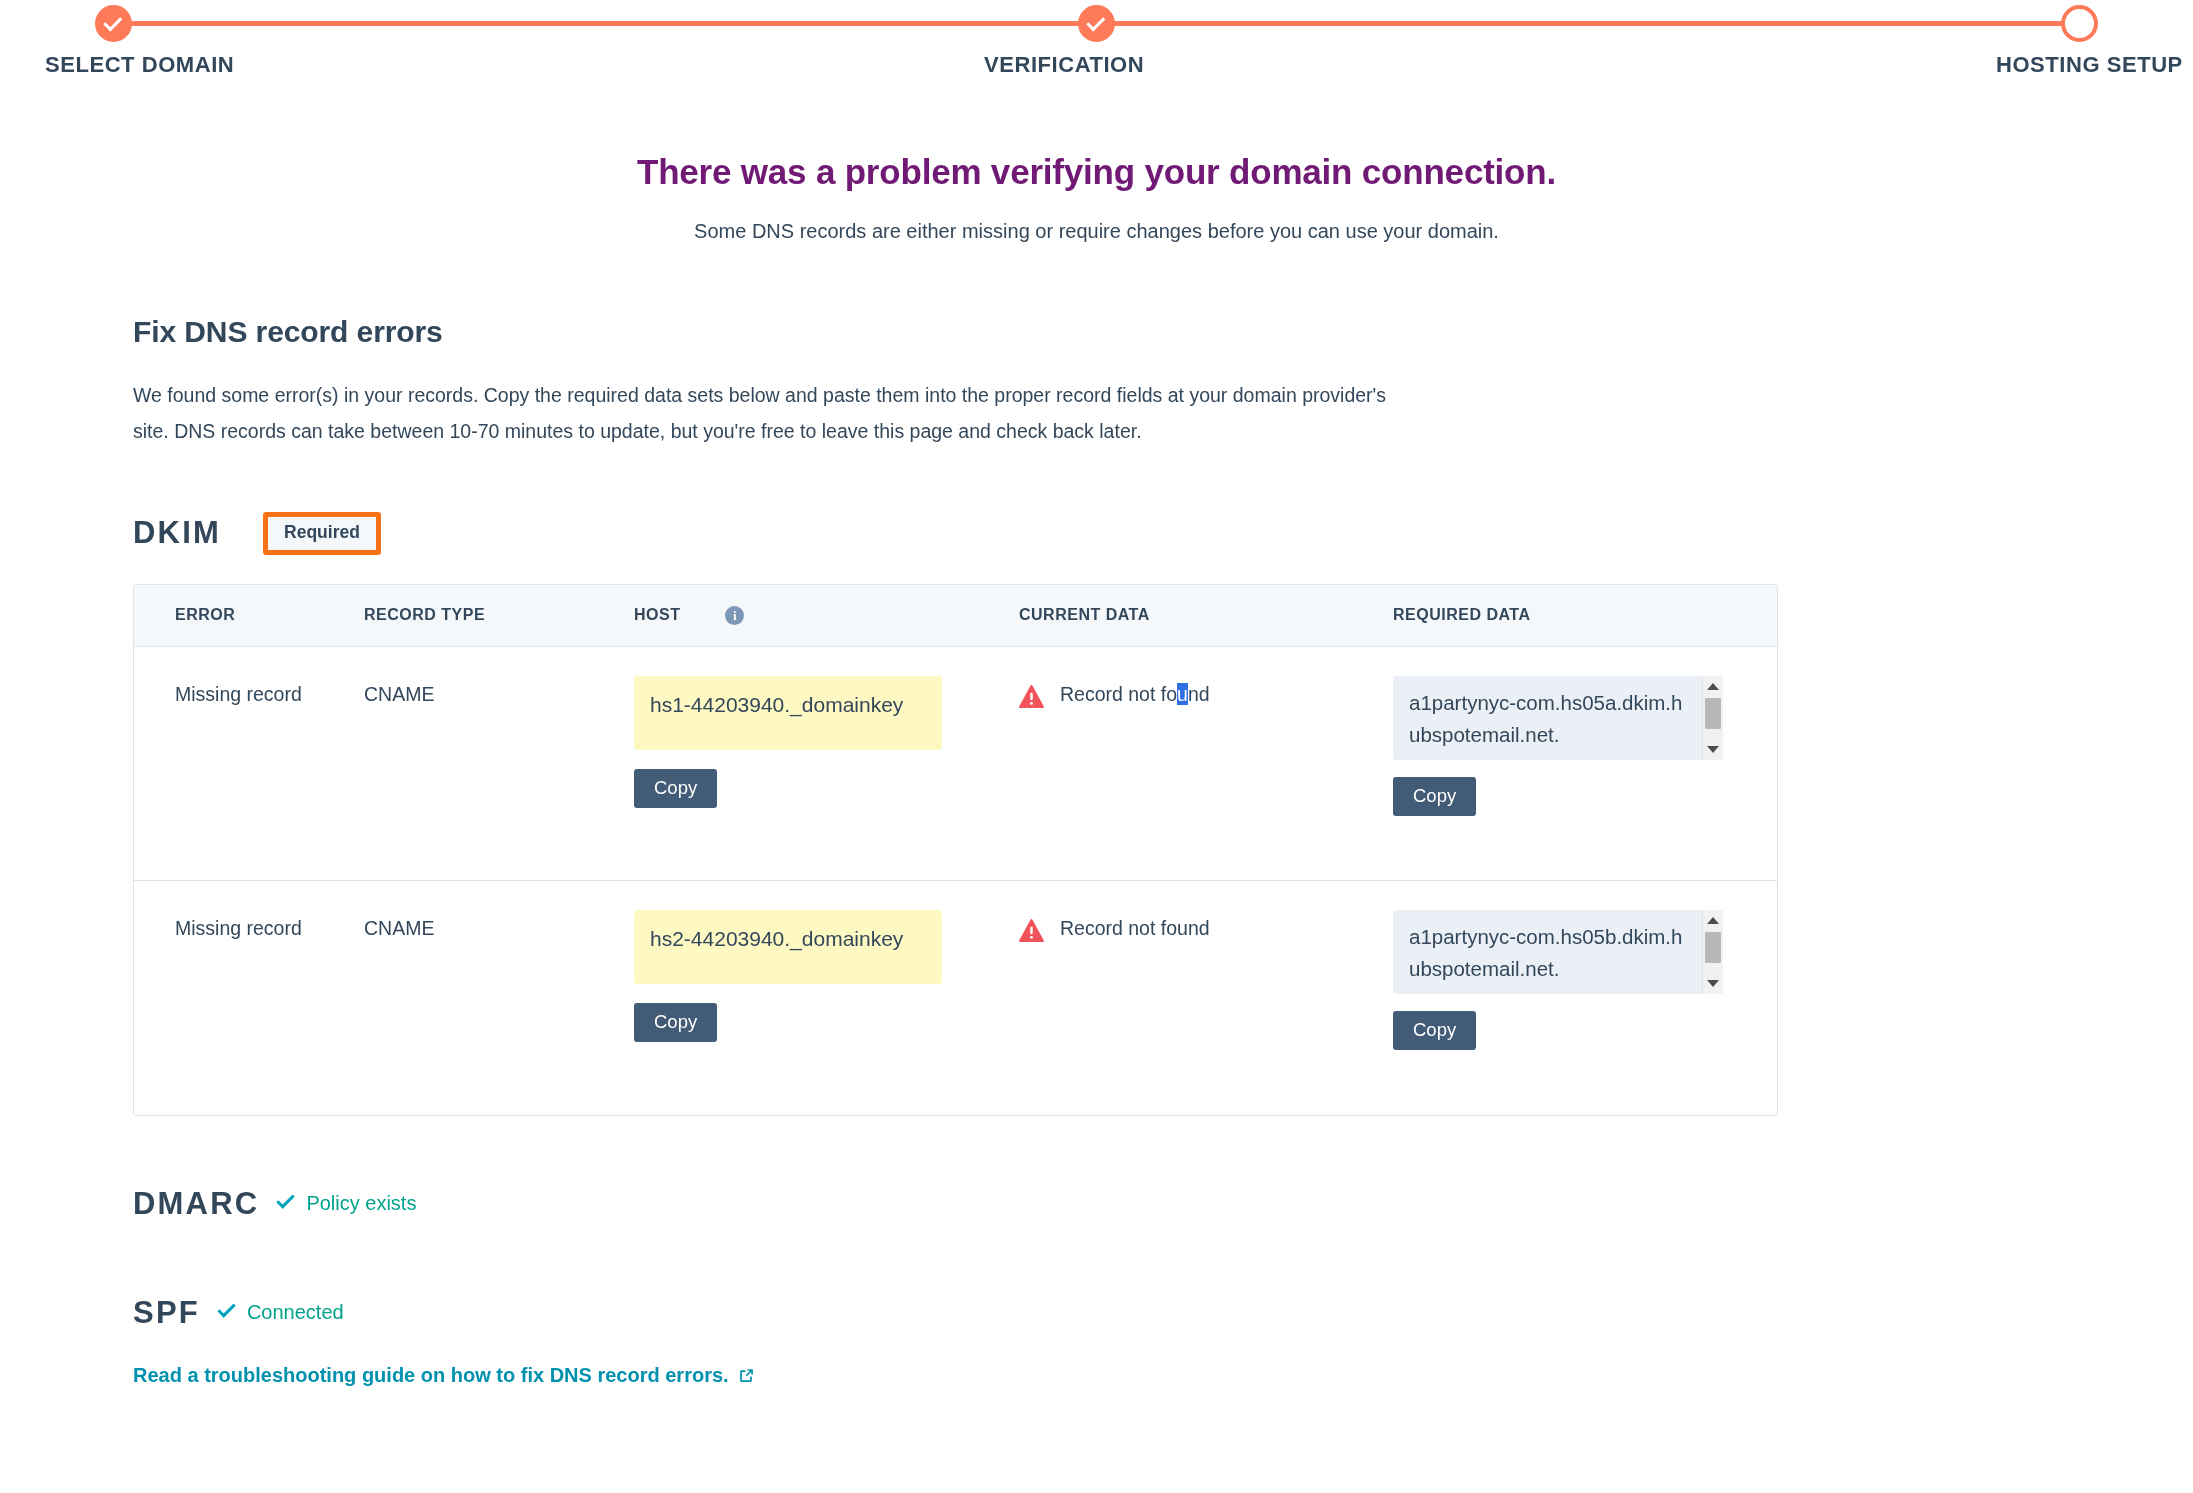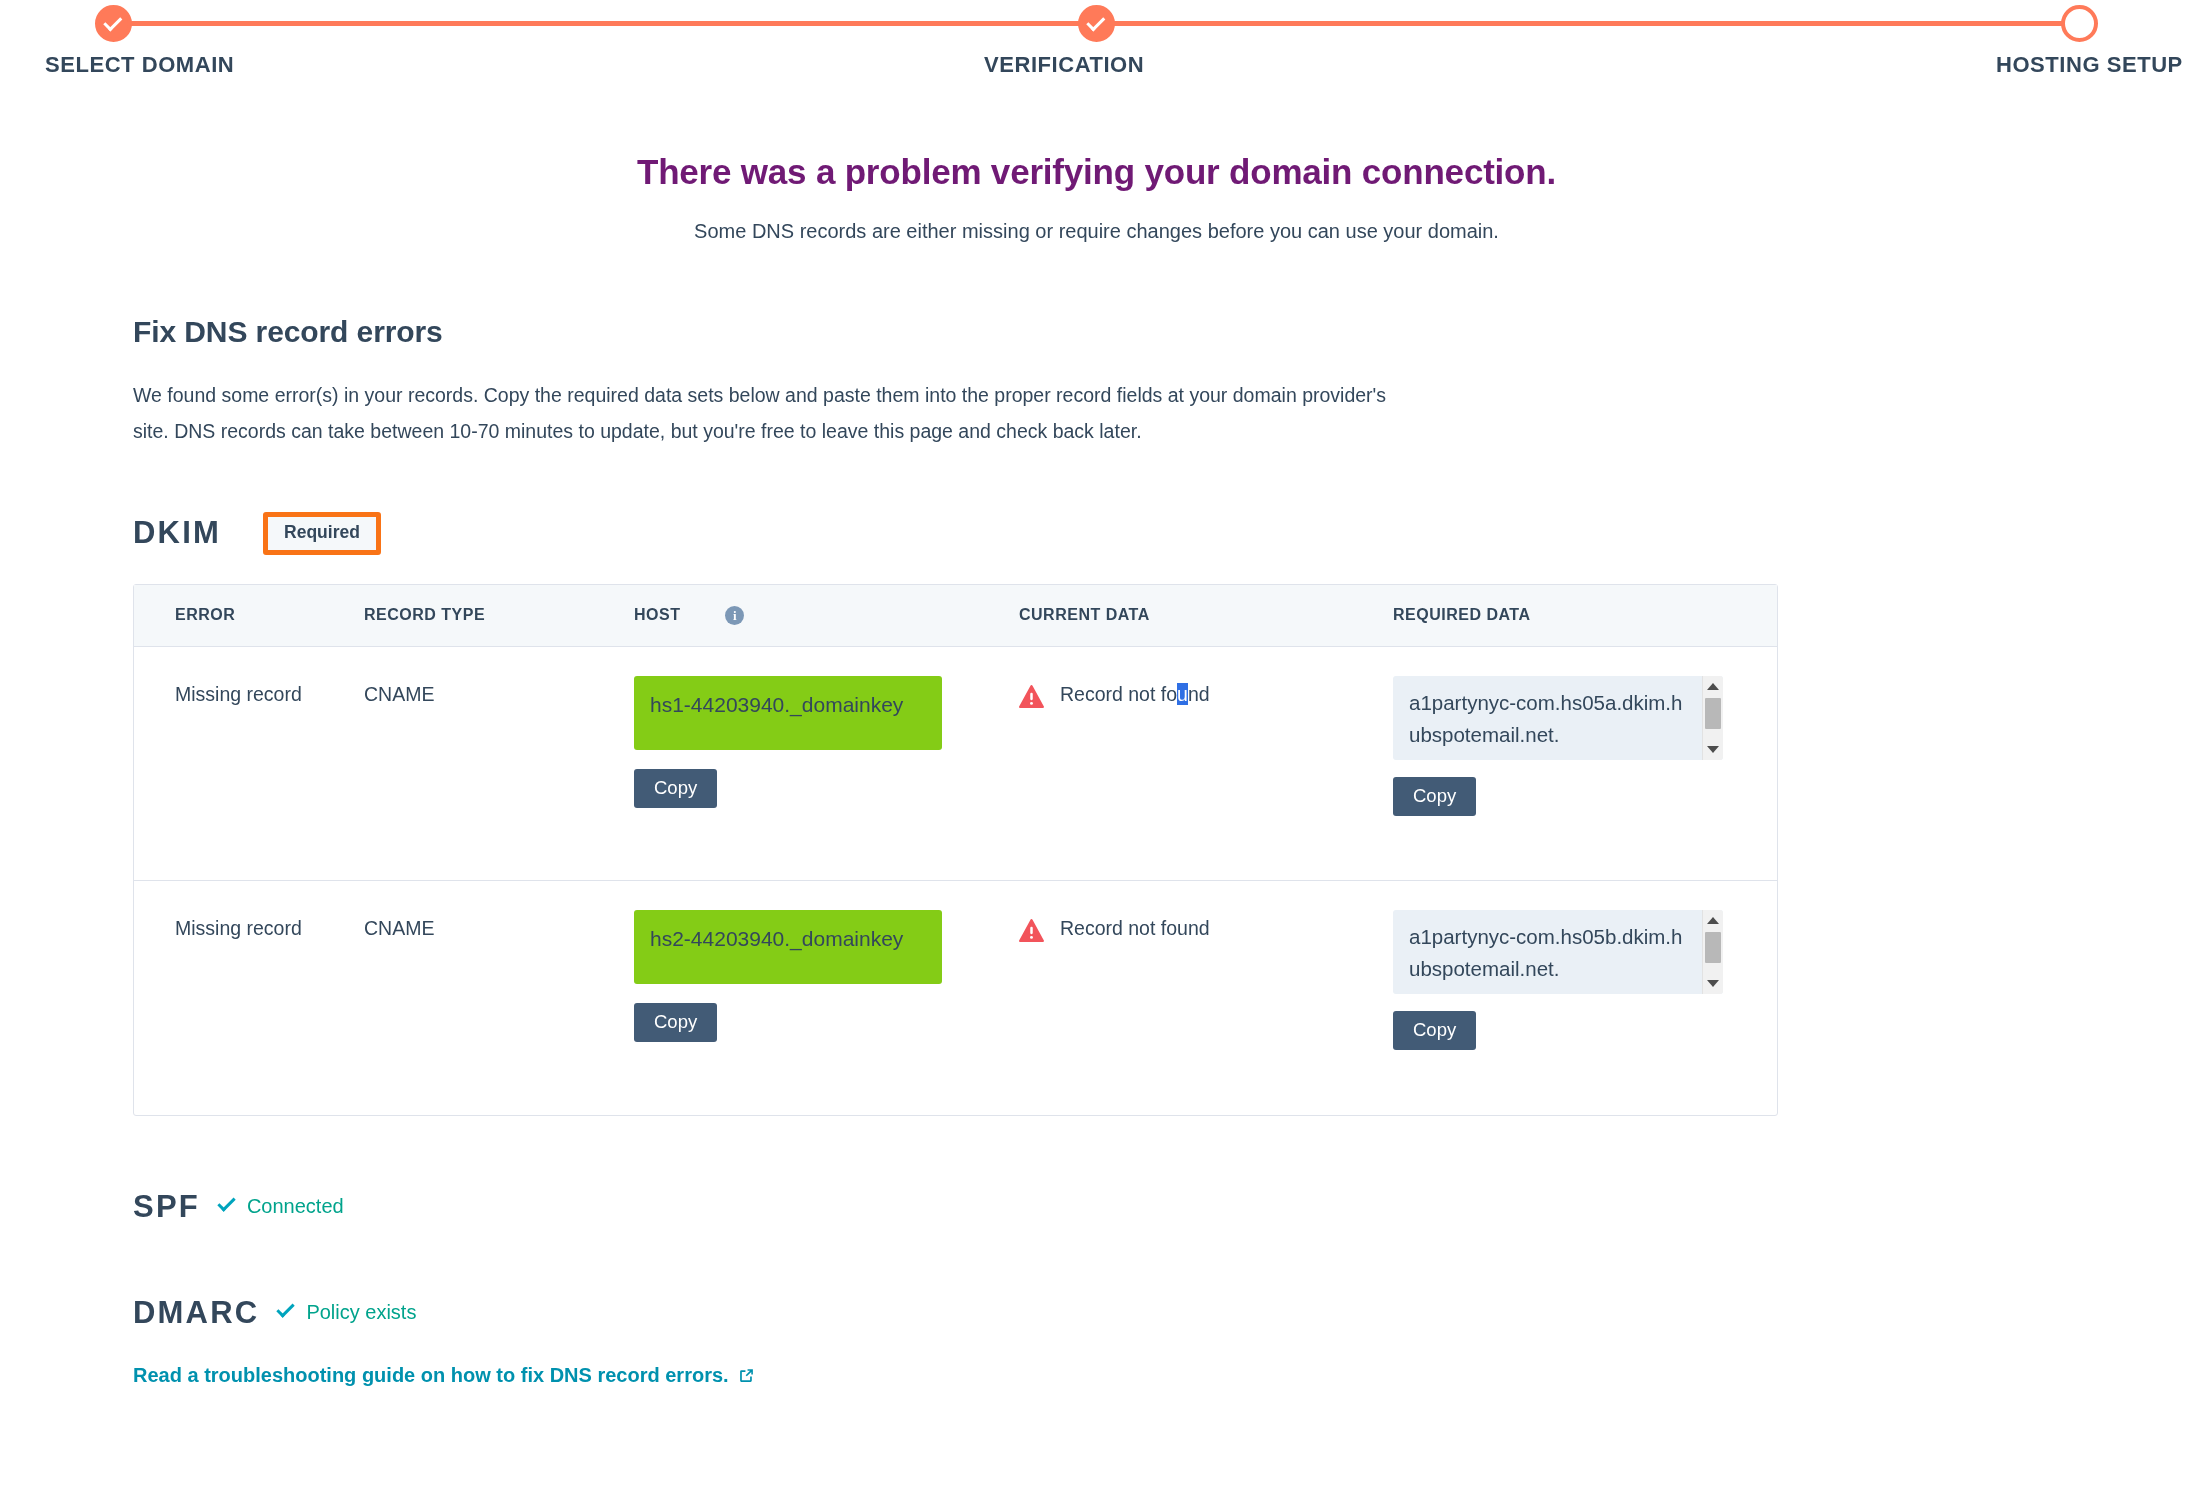--- a/index.html
+++ b/index.html
@@ -192,21 +192,21 @@
   .td {
     font-size: 19.5px;
     color: #33475b;
   }
   .td.col-error   { padding-left: 41px; padding-top: 7px; }
   .td.col-type    { padding-top: 7px; }
   .td.col-current { padding-top: 7px; }
 
   
   .field-box {
-    background: #84cc16;
+    background: #fef9c3;
     border-radius: 3px;
     width: 308px;
     min-height: 74px;
     padding: 12px 16px 13px 16px;
     font-size: 21px;
     line-height: 33px;
     color: #33475b;
     word-break: break-word;
   }
   .btn-copy {
@@ -454,31 +454,31 @@
               </div>
           </div>
         </div>
         <button class="btn-copy btn-copy-req">Copy</button>
       </div>
     </div>
 
   </div>
 
   
+  <div class="status-row dmarc-row">
+    <span class="status-name">DMARC</span>
+    <span class="check-ok"></span>
+    <span class="status-text">Policy exists</span>
+  </div>
+
+  
   <div class="status-row spf-row">
     <span class="status-name">SPF</span>
     <span class="check-ok"></span>
     <span class="status-text">Connected</span>
-  </div>
-
-  
-  <div class="status-row dmarc-row">
-    <span class="status-name">DMARC</span>
-    <span class="check-ok"></span>
-    <span class="status-text">Policy exists</span>
   </div>
 
   <a class="guide-link">
     <span>Read a troubleshooting guide on how to fix DNS record errors.</span>
     <svg class="ext-icon" width="17" height="17" viewBox="0 0 16 16">
       <path d="M2 4.2 A1.2 1.2 0 0 1 3.2 3 H7 V4.6 H3.6 V12.4 H11.4 V9 H13 V12.8 A1.2 1.2 0 0 1 11.8 14 H2.8 A1.2 1.2 0 0 1 2 12.8 Z" fill="#0091ae"></path>
       <path d="M9 2 H14 V7 H12.5 V4.6 L8.3 8.8 L7.2 7.7 L11.4 3.5 H9 Z" fill="#0091ae"></path>
     </svg>
   </a>
 

